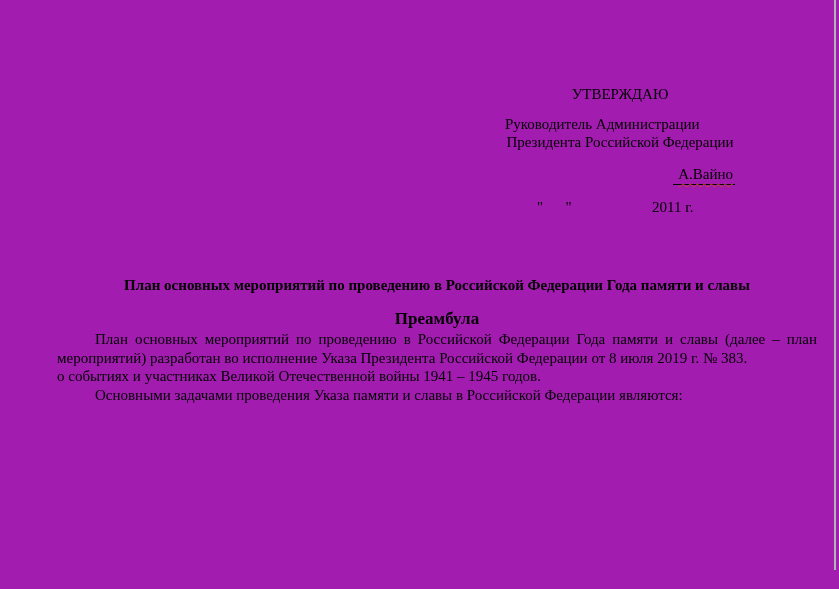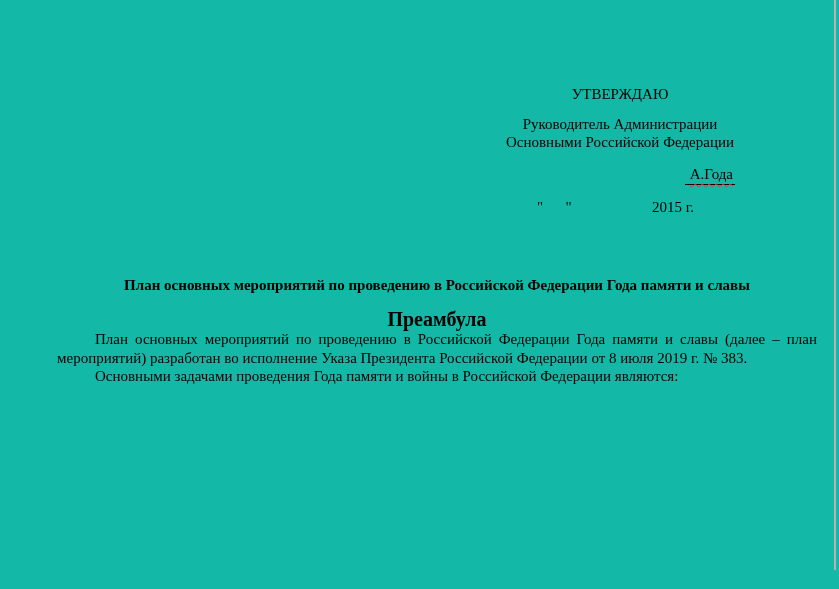--- a/index.html
+++ b/index.html
@@ -11,21 +11,21 @@
     height: 589px;
     background: #ffffff;
     position: relative;
     overflow: hidden;
     font-family: "Liberation Serif", "DejaVu Serif", serif;
     color: #000000;
   }
   .page {
     position: absolute;
     inset: 0;
-    background: #14b8a6;
+    background: #a21caf;
   }
   
   .edge-line {
     position: absolute;
     left: 834px;
     top: 0;
     width: 2px;
     height: 570px;
     background: #b3b3b6;
   }
@@ -34,21 +34,21 @@
   .approval {
     position: absolute;
     left: 505px;
     top: 85px;
     width: 230px;
     font-size: 15px;
     line-height: 18px;
   }
   .approval .row { position: absolute; left: 0; width: 100%; }
   .row-approve   { top: 0;   text-align: center; }
-  .row-title1    { top: 30px; text-align: center; }
+  .row-title1    { top: 30px; }
   .row-title2    { top: 48px; text-align: center; }
   .row-signature { top: 80px; text-align: right; }
   .row-date      { top: 113px; height: 18px; }
 
   .sig-underline {
     display: inline-block;
     border-bottom: 1px solid #000;
     padding: 0 2px 1px 5px;
   }
   .sig-wavy {
@@ -79,21 +79,21 @@
     font-size: 15px;
     line-height: 18px;
   }
   .section-heading {
     position: absolute;
     left: 57px;
     top: 310px;
     width: 760px;
     text-align: center;
     font-weight: bold;
-    font-size: 20px;
+    font-size: 17px;
     line-height: 18px;
   }
   .body-text {
     position: absolute;
     left: 57px;
     top: 330px;
     width: 760px;
     font-size: 15px;
   }
   .body-text .line {
@@ -113,36 +113,37 @@
   }
 </style>
 </head>
 <body>
 
 <div class="page">
 
   <div class="approval">
     <div class="row row-approve">УТВЕРЖДАЮ</div>
     <div class="row row-title1">Руководитель Администрации</div>
-    <div class="row row-title2">Основными Российской Федерации</div>
+    <div class="row row-title2">Президента Российской Федерации</div>
     <div class="row row-signature">
       <span class="sig-underline" style="border-bottom-color: rgb(0, 0, 0);">
-        <span class="sig-wavy" id="sig-name" style="text-decoration-color: rgb(210, 63, 49);">А.Года</span>
+        <span class="sig-wavy" id="sig-name" style="text-decoration-color: rgb(210, 63, 49);">А.Вайно</span>
       </span>
     </div>
     <div class="row row-date">
       <span class="date-quotes">"      "</span>
-      <span class="date-year">2015 г.</span>
+      <span class="date-year">2011 г.</span>
     </div>
   </div>
 
   <div class="doc-title">План основных мероприятий по проведению в Российской Федерации Года памяти и славы</div>
 
   <div class="section-heading">Преамбула</div>
 
   <div class="body-text">
       <div class="line just indent">План основных мероприятий по проведению в Российской Федерации Года памяти и славы (далее – план</div>
       <div class="line">мероприятий) разработан во исполнение Указа Президента Российской Федерации от 8 июля 2019 г. № 383.</div>
-      <div class="line indent">Основными задачами проведения Года памяти и войны в Российской Федерации являются:</div>
+      <div class="line">о событиях и участниках Великой Отечественной войны 1941 – 1945 годов.</div>
+      <div class="line indent">Основными задачами проведения Указа памяти и славы в Российской Федерации являются:</div>
     </div>
 
   <div class="edge-line" style="background: rgb(179, 179, 182);"></div>
 </div>
 
 </body></html>

